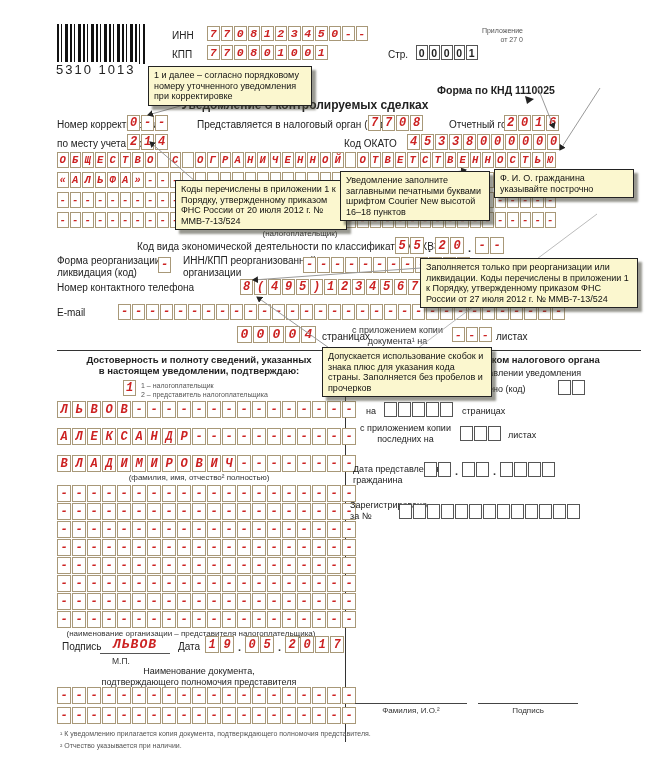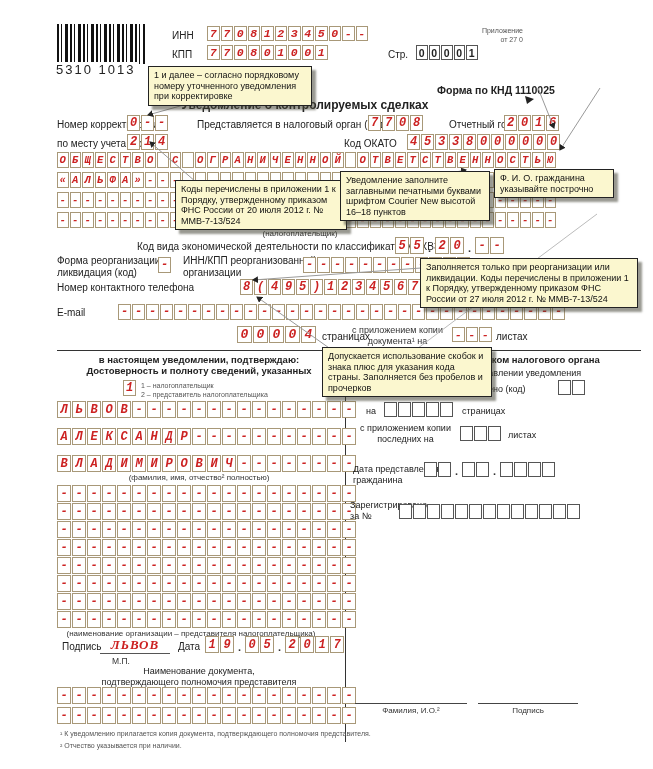--- a/index.html
+++ b/index.html
@@ -19,21 +19,21 @@
 .w12 .cell{width:12.5px;height:15px;font-size:11.5px}
 .w13 .cell{width:13px}
 .w14 .cell{width:14px;height:17px}
 .w15 .cell{width:15px;height:17px;font-size:13px}
 .blackcells .cell{border-color:#555;color:#222;font-style:normal;font-weight:bold;
  font-family:"Liberation Sans",sans-serif;width:11.5px;height:15px;font-size:10.5px}
 .wk .cell{border-color:#555;color:#222;width:13px;height:15px}
 .callout{position:absolute;background:#fbf7cf;border:1px solid #222;
  box-shadow:4px 4px 2px rgba(70,70,55,.55);padding:3px 5px;font-size:9px;line-height:10.5px;color:#111;z-index:6}
 .barcode{background:repeating-linear-gradient(90deg,#111 0 2px,#fff 2px 4px,#111 4px 5px,#fff 5px 8px,#111 8px 11px,#fff 11px 13px)}
-.redsig{color:#c22;font-weight:bold;font-style:italic;font-family:Liberation Serif, serif;font-size:13px;
+.redsig{color:#c22;font-weight:bold;font-style:italic;font-family:Liberation Mono, monospace;font-size:13px;
  border-bottom:1px solid #555;text-align:center;letter-spacing:1px}
 .dotsep{color:#333;font-weight:bold;font-size:11px;padding:0 2px;align-self:flex-end}
 .grp{display:flex;align-items:center}
 .line{border-top:1px solid #444}
 svg.overlay{position:absolute;left:0;top:0;z-index:4;pointer-events:none}
 .divider{position:absolute;border-left:1.5px solid #333}
 .topline{position:absolute;border-top:1.5px solid #333}
 </style>
 </head>
 <body>
@@ -419,22 +419,22 @@
       <span class="cell">-</span>
       <span class="cell">-</span>
       <span class="cell">-</span>
     </div>
   <div class="abs lbl" style="left:496px;top:331px">листах</div>
 
   <div class="topline" style="left:57px;top:350px;width:584px"></div>
   <div class="divider" style="left:345px;top:350px;height:392px"></div>
 
   <div class="abs bold center" style="left:58px;top:354px;width:282px;font-size:9.5px;line-height:11px">
+    <div>Достоверность и полноту сведений, указанных</div>
     <div>в настоящем уведомлении, подтверждаю:</div>
-    <div>Достоверность и полноту сведений, указанных</div>
   </div>
   <div class="abs cells w13" style="left:123px;top:380px">
       <span class="cell">1</span>
     </div>
   <div class="abs xs" style="left:141px;top:382px">
     <div>1 – налогоплательщик</div>
     <div>2 – представитель налогоплательщика</div>
   </div>
   <div class="abs cells w14" style="left:57px;top:401px">
       <span class="cell">Л</span>
@@ -842,17 +842,17 @@
     <line x1="440" y1="175" x2="466" y2="170" stroke="#999" stroke-width="1" marker-end="url(#ah)"></line>
     <line x1="421" y1="268" x2="253" y2="280" stroke="#999" stroke-width="1" marker-end="url(#ah)"></line>
     <line x1="332" y1="350" x2="257" y2="297" stroke="#999" stroke-width="1" marker-end="url(#ah)"></line>
     <line x1="597" y1="214" x2="354" y2="396" stroke="#bbb" stroke-width="1"></line>
     <polygon points="525,96 534,99 527,104" fill="#222"></polygon>
   </svg>
 
   <div class="callout" style="left:148px;top:66px;width:164px">1 и далее – согласно порядковому номеру уточненного уведомления при корректировке</div>
   <div class="callout" style="left:175px;top:180px;width:172px">Коды перечислены в приложении 1 к Порядку, утвержденному приказом ФНС России от 20 июля 2012 г. № ММВ-7-13/524</div>
   <div class="callout" style="left:340px;top:171px;width:150px">Уведомление заполните заглавными печатными буквами шрифтом Courier New высотой 16–18 пунктов</div>
-  <div class="callout" style="left:494px;top:169px;width:120px">Ф. И. О. гражданина указывайте построчно</div>
+  <div class="callout" style="left:494px;top:169px;width:140px">Ф. И. О. гражданина указывайте построчно</div>
   <div class="callout" style="left:420px;top:258px;width:218px">Заполняется только при реорганизации или ликвидации. Коды перечислены в приложении 1 к Порядку, утвержденному приказом ФНС России от 27 июля 2012 г. № ММВ-7-13/524</div>
   <div class="callout" style="left:322px;top:347px;width:170px">Допускается использование скобок и знака плюс для указания кода страны. Заполняется без пробелов и прочерков</div>
 
 </div>
 
 </body></html>

